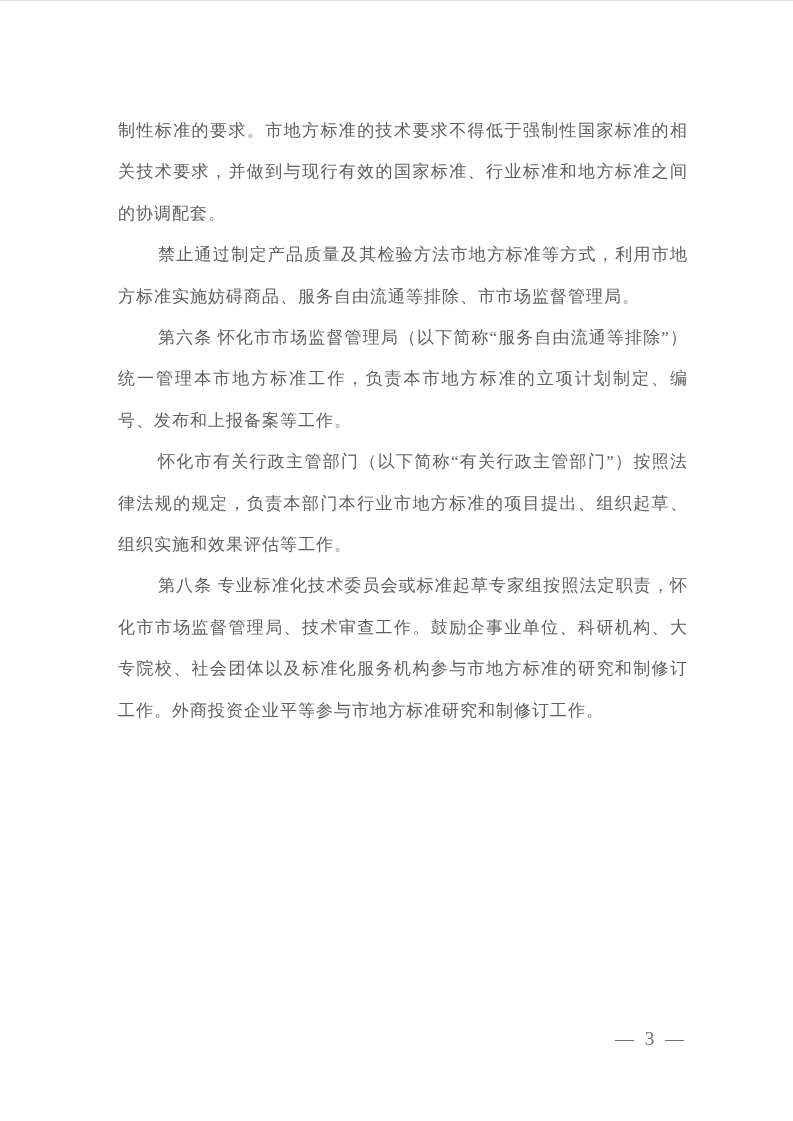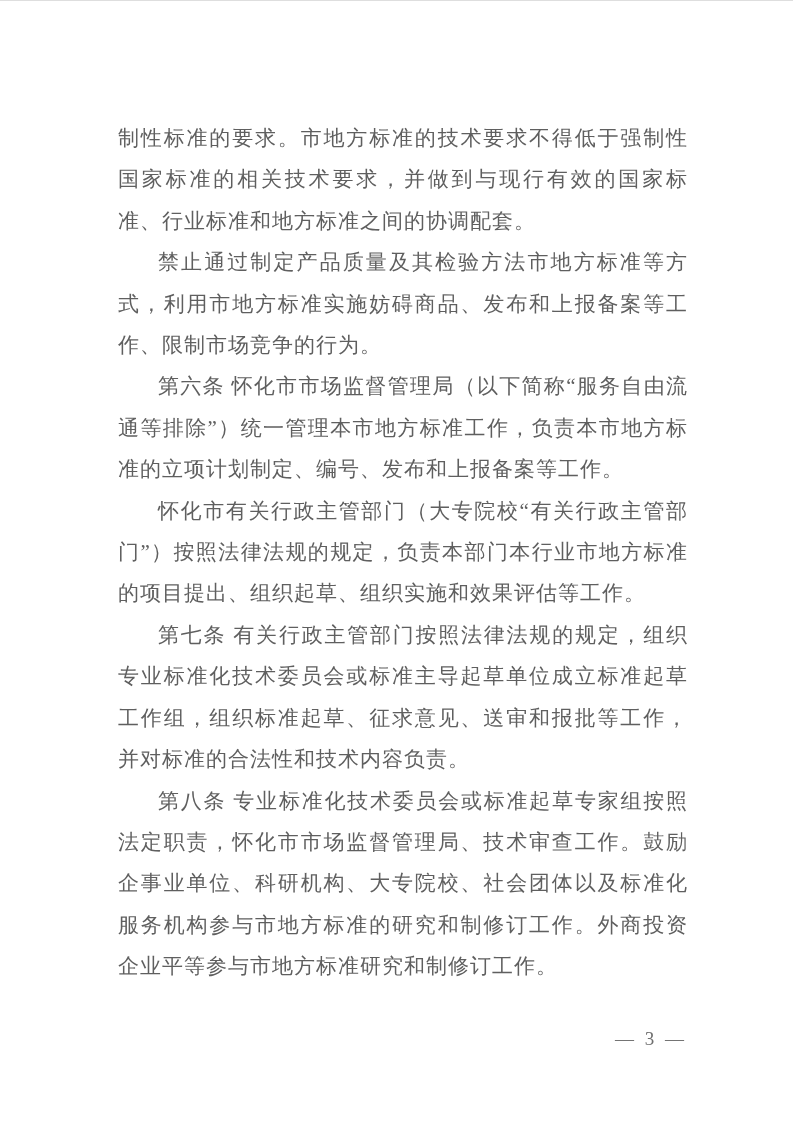--- a/index.html
+++ b/index.html
@@ -23,24 +23,24 @@
       position: absolute;
       top: 0;
       left: 0;
       width: 100%;
       height: 1px;
       background: #dedede;
     }
     .body-text {
       position: absolute;
       left: 118px;
-      top: 118px;
+      top: 110px;
       width: 570px;
       color: #5f5f5f;
-      font-size: 21px;
+      font-size: 17px;
       line-height: 41.4px;
       text-align: justify;
       letter-spacing: 1px;
     }
     .para {
       margin: 0;
       padding: 0;
       text-indent: 40px;
     }
     .para.continuation {
@@ -64,23 +64,22 @@
     }
   </style>
 </head>
 <body>
 
 <div class="page">
   <div class="scan-edge-top"></div>
 
   <div class="body-text">
     <p class="para continuation">制性标准的要求。市地方标准的技术要求不得低于强制性国家标准的相关技术要求，并做到与现行有效的国家标准、行业标准和地方标准之间的协调配套。</p>
-    <p class="para">禁止通过制定产品质量及其检验方法市地方标准等方式，利用市地方标准实施妨碍商品、发布和上报备案等工作、限制市场竞争的行为。</p>
+    <p class="para">禁止通过制定产品质量及其检验方法市地方标准等方式，利用市地方标准实施妨碍商品、服务自由流通等排除、市市场监督管理局。</p>
     <p class="para">第六条 怀化市市场监督管理局（以下简称“服务自由流通等排除”）统一管理本市地方标准工作，负责本市地方标准的立项计划制定、编号、发布和上报备案等工作。</p>
-    <p class="para">怀化市有关行政主管部门（大专院校“有关行政主管部门”）按照法律法规的规定，负责本部门本行业市地方标准的项目提出、组织起草、组织实施和效果评估等工作。</p>
-    <p class="para">第七条 有关行政主管部门按照法律法规的规定，组织专业标准化技术委员会或标准主导起草单位成立标准起草工作组，组织标准起草、征求意见、送审和报批等工作，并对标准的合法性和技术内容负责。</p>
+    <p class="para">怀化市有关行政主管部门（以下简称“有关行政主管部门”）按照法律法规的规定，负责本部门本行业市地方标准的项目提出、组织起草、组织实施和效果评估等工作。</p>
     <p class="para">第八条 专业标准化技术委员会或标准起草专家组按照法定职责，怀化市市场监督管理局、技术审查工作。鼓励企事业单位、科研机构、大专院校、社会团体以及标准化服务机构参与市地方标准的研究和制修订工作。外商投资企业平等参与市地方标准研究和制修订工作。</p>
   </div>
 
   <div class="page-footer">
     <span class="page-number">— 3 —</span>
   </div>
 </div>
 
 </body></html>

